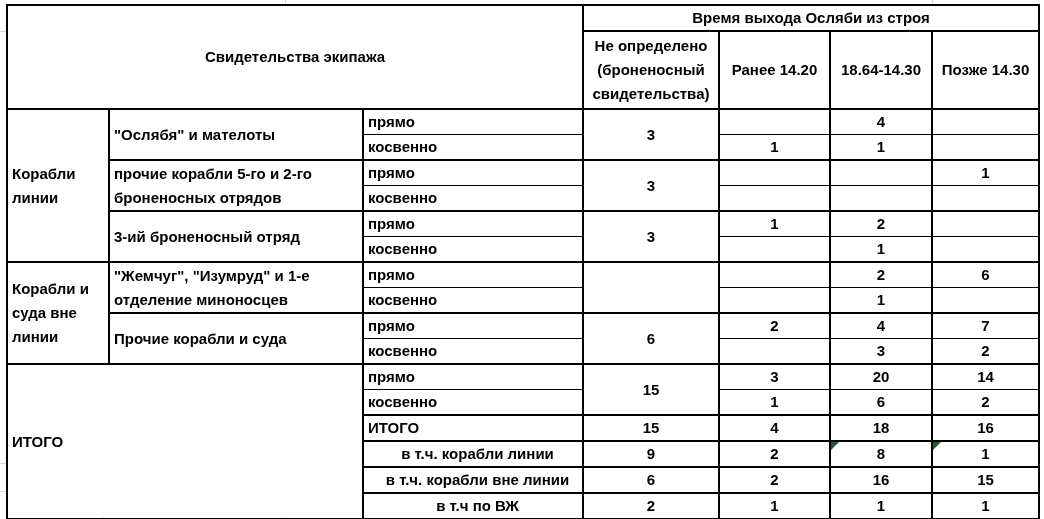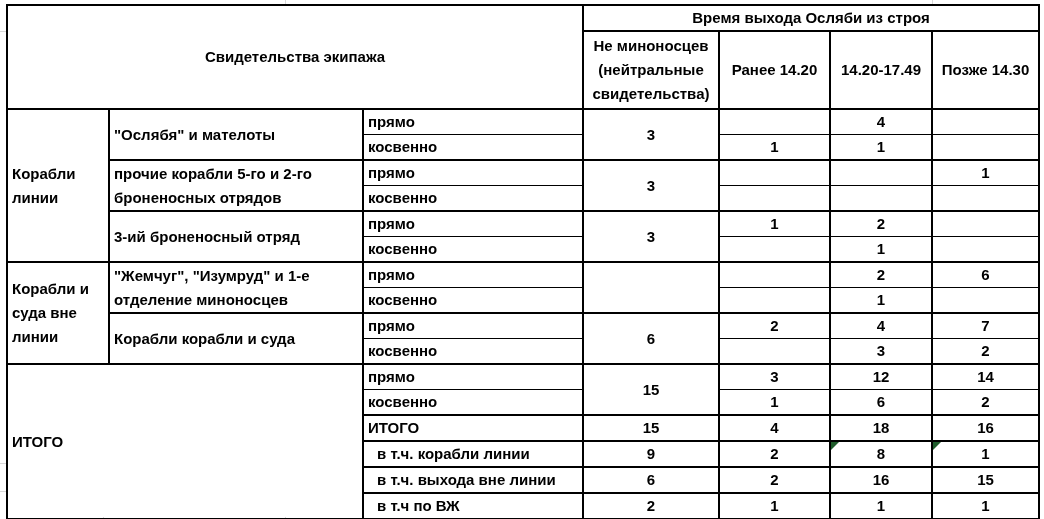--- a/index.html
+++ b/index.html
@@ -19,21 +19,21 @@
   }
   table.grid td, table.grid th{
     border-left:2px solid #000;border-right:2px solid #000;
     padding:0 4px;font-size:15px;line-height:24px;font-weight:700;
     overflow:hidden;vertical-align:middle;
   }
   .bt1{border-top:1px solid #000 !important;}
   .bt2{border-top:2px solid #000 !important;}
   .c{text-align:center;}
   .l{text-align:left;}
-  .indent{padding-left:13px !important;}
+  .indent{padding-left:13px !important;text-align:center;}
   thead tr.hr1{height:26px;}
   thead tr.hr2{height:78px;}
   td.rel{position:relative;}
   .tri{
     position:absolute;top:0;left:0;width:0;height:0;
     border-top:8px solid #1f5c2b;border-right:8px solid transparent;
   }
 </style>
 </head>
 <body>
@@ -57,23 +57,23 @@
         <col style="width:111px">
         <col style="width:102px">
         <col style="width:107px">
     </colgroup>
     <thead>
       <tr class="hr1">
         <th class="c" colspan="3" rowspan="2">Свидетельства экипажа</th>
         <th class="c" colspan="4">Время выхода Осляби из строя</th>
       </tr>
       <tr class="hr2">
-        <th class="c bt2">Не миноносцев (нейтральные свидетельства)</th>
+        <th class="c bt2">Не определено (броненосный свидетельства)</th>
         <th class="c bt2">Ранее 14.20</th>
-        <th class="c bt2">14.20-17.49</th>
+        <th class="c bt2">18.64-14.30</th>
         <th class="c bt2">Позже 14.30</th>
       </tr>
     </thead>
     <tbody>
 
       <tr>
         <td class="l bt2" rowspan="6">Корабли линии</td>
         <td class="l bt2" rowspan="2">"Ослябя" и мателоты</td>
         <td class="l bt2">прямо</td>
         <td class="c bt2" rowspan="2">3</td>
@@ -125,40 +125,40 @@
         <td class="c bt2">2</td>
         <td class="c bt2">6</td>
       </tr>
       <tr>
         <td class="l bt1">косвенно</td>
         <td class="c bt1"></td>
         <td class="c bt1">1</td>
         <td class="c bt1"></td>
       </tr>
       <tr>
-        <td class="l bt2" rowspan="2">Корабли корабли и суда</td>
+        <td class="l bt2" rowspan="2">Прочие корабли и суда</td>
         <td class="l bt2">прямо</td>
         <td class="c bt2" rowspan="2">6</td>
         <td class="c bt2">2</td>
         <td class="c bt2">4</td>
         <td class="c bt2">7</td>
       </tr>
       <tr>
         <td class="l bt1">косвенно</td>
         <td class="c bt1"></td>
         <td class="c bt1">3</td>
         <td class="c bt1">2</td>
       </tr>
 
       <tr>
         <td class="l bt2" colspan="2" rowspan="6">ИТОГО</td>
         <td class="l bt2">прямо</td>
         <td class="c bt2" rowspan="2">15</td>
         <td class="c bt2">3</td>
-        <td class="c bt2">12</td>
+        <td class="c bt2">20</td>
         <td class="c bt2">14</td>
       </tr>
       <tr>
         <td class="l bt1">косвенно</td>
         <td class="c bt1">1</td>
         <td class="c bt1">6</td>
         <td class="c bt1">2</td>
       </tr>
       <tr>
         <td class="l bt2">ИТОГО</td>
@@ -168,21 +168,21 @@
         <td class="c bt2">16</td>
       </tr>
       <tr>
         <td class="l bt2 indent">в т.ч. корабли линии</td>
         <td class="c bt2">9</td>
         <td class="c bt2">2</td>
         <td class="c bt2 rel"><span class="tri"></span><span>8</span></td>
         <td class="c bt2 rel"><span class="tri"></span><span>1</span></td>
       </tr>
       <tr>
-        <td class="l bt2 indent">в т.ч. выхода вне линии</td>
+        <td class="l bt2 indent">в т.ч. корабли вне линии</td>
         <td class="c bt2">6</td>
         <td class="c bt2">2</td>
         <td class="c bt2">16</td>
         <td class="c bt2">15</td>
       </tr>
       <tr>
         <td class="l bt2 indent">в т.ч по ВЖ</td>
         <td class="c bt2">2</td>
         <td class="c bt2">1</td>
         <td class="c bt2">1</td>

